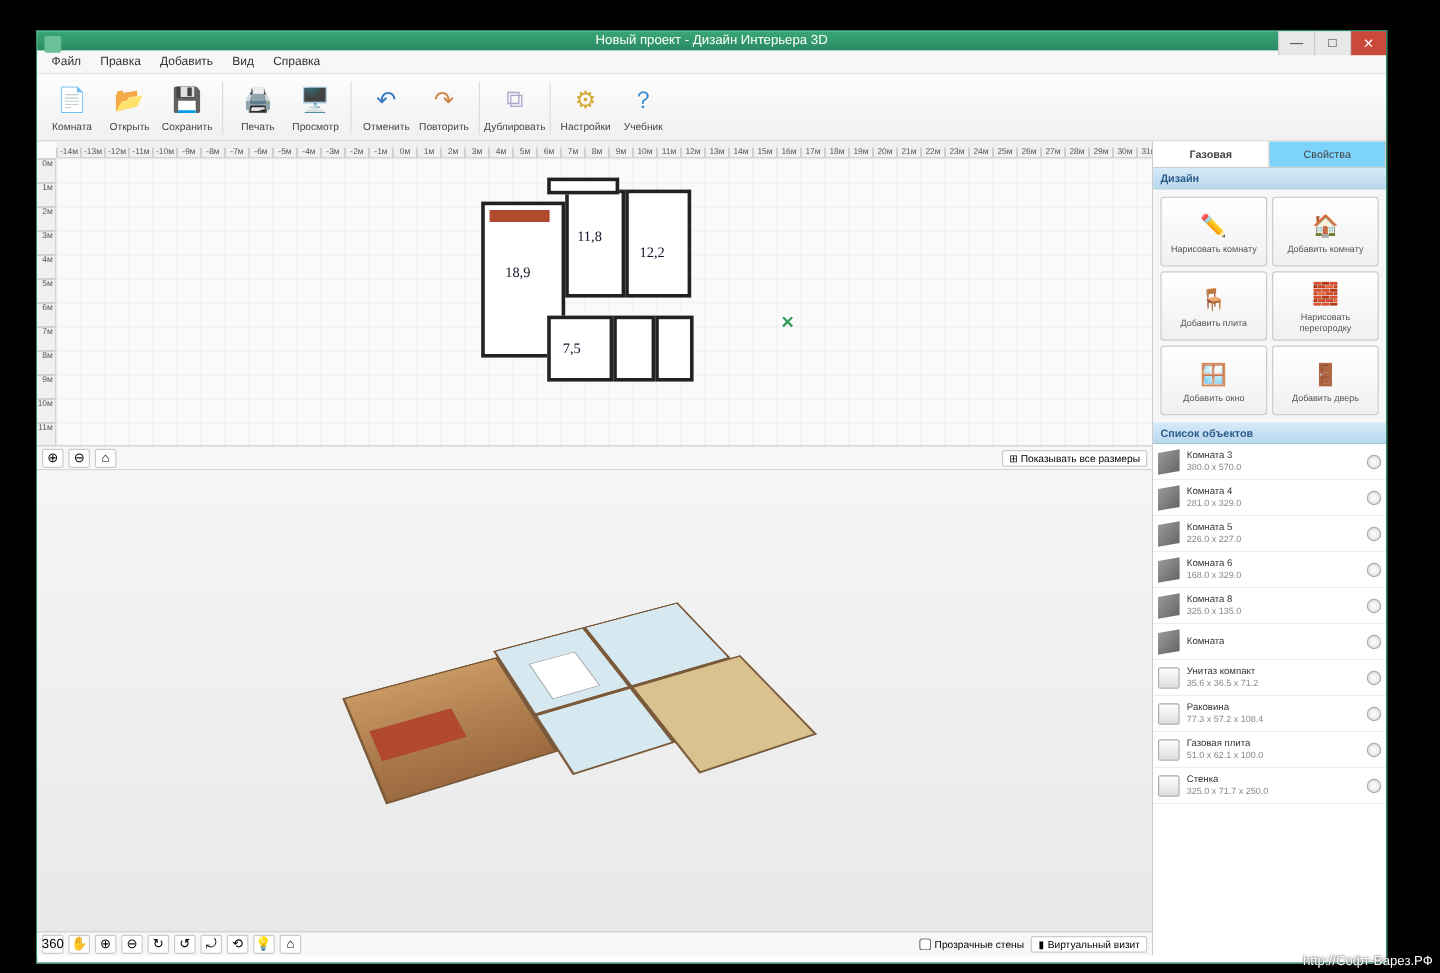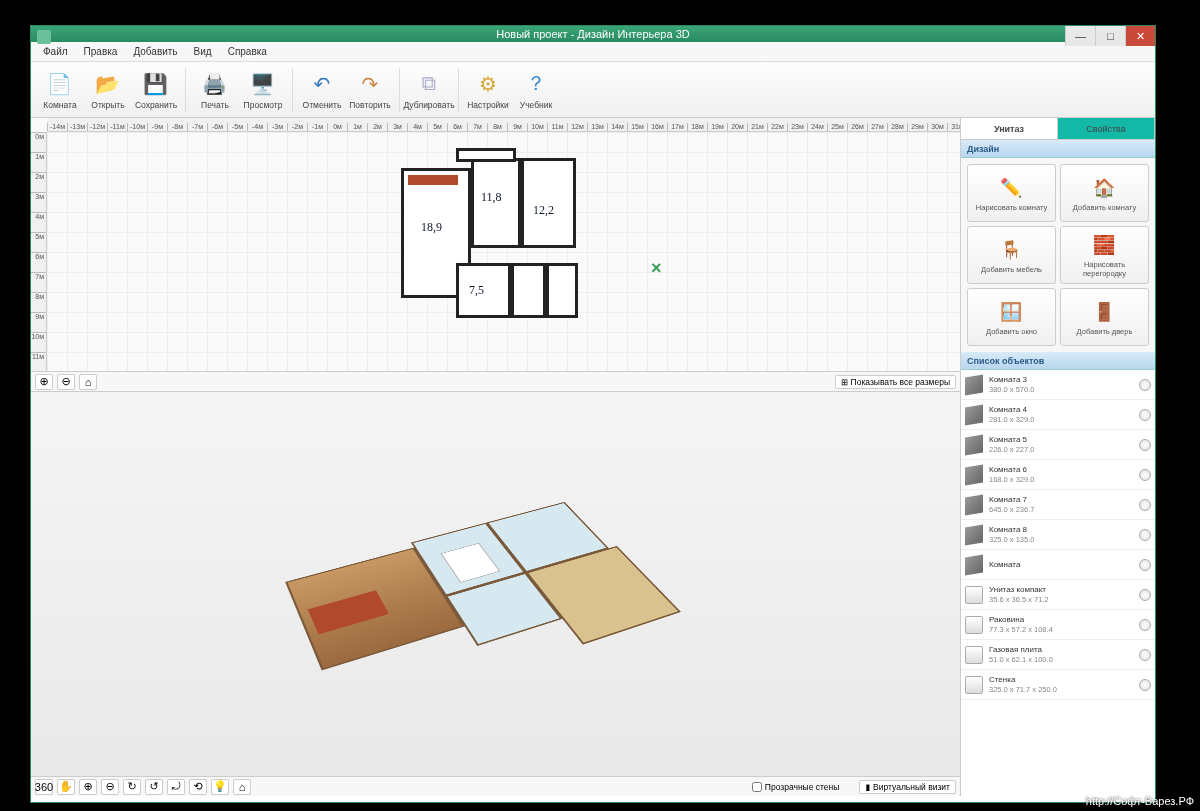--- a/index.html
+++ b/index.html
@@ -27,27 +27,27 @@
 .grid { position:absolute; top:14px; left:16px; right:0; bottom:20px; background-image:linear-gradient(#eee 1px,transparent 1px),linear-gradient(90deg,#eee 1px,transparent 1px); background-size:20px 20px;}
 .floorplan { position:absolute; left:370px; top:30px; width:200px; height:200px;}
 .fp-wall { position:absolute; background:#fff; border:3px solid #222;}
 .fp-label { position:absolute; font-size:12px; color:#0f172a; font-family:Georgia,serif;}
 .plan-bottom { position:absolute; bottom:0; left:0; right:0; height:20px; background:#f7f7f7; border-top:1px solid #ccc; display:flex; align-items:center; padding:0 4px; gap:4px; font-size:9px;}
 .mini-btn { width:18px; height:16px; border:1px solid #ccc; background:#fff; border-radius:2px; display:flex; align-items:center; justify-content:center; font-size:11px;}
 .plan-bottom .right { margin-left:auto; display:flex; gap:4px; align-items:center;}
 .dims-btn { border:1px solid #ccc; background:#fff; padding:1px 5px; border-radius:2px; font-size:8.5px;}
 .view3d { flex:1; position:relative; background:linear-gradient(#f5f5f5,#e8e8e8); overflow:hidden;}
 .view3d-bottom { position:absolute; bottom:0; left:0; right:0; height:20px; background:#f7f7f7; border-top:1px solid #ccc; display:flex; align-items:center; padding:0 4px; gap:4px; font-size:9px;}
-.view3d-bottom .right { margin-left:auto; display:flex; gap:20px; align-items:center;}
+.view3d-bottom .right { margin-left:auto; display:flex; gap:6px; align-items:center;}
 .chk { display:flex; align-items:center; gap:3px; font-size:8.5px;}
 .chk input { width:10px; height:10px;}
 .vbtn { border:1px solid #ccc; background:#fff; padding:1px 5px; border-radius:2px; font-size:8.5px; display:flex; align-items:center; gap:3px;}
 .right-panel { width:194px; background:#f4f4f4; display:flex; flex-direction:column;}
 .tabs { display:flex; height:22px; background:#eaeaea; border-bottom:1px solid #ccc;}
-.tab { flex:1; display:flex; align-items:center; justify-content:center; font-size:9px; color:#444; border-right:1px solid #ccc; background:#14b8a6;}
+.tab { flex:1; display:flex; align-items:center; justify-content:center; font-size:9px; color:#444; border-right:1px solid #ccc; background:#7dd3fc;}
 .tab.active { background:#fff; font-weight:bold;}
 .section-header { height:18px; background:linear-gradient(#d8ebf8,#b8d6ee); border-bottom:1px solid #9cc; display:flex; align-items:center; padding:0 6px; font-size:9px; font-weight:bold; color:#2a5a8a;}
 .design-grid { display:grid; grid-template-columns:1fr 1fr; gap:4px; padding:6px; background:#f7f7f7;}
 .design-btn { height:58px; background:linear-gradient(#fff,#f0f0f0); border:1px solid #ccc; border-radius:3px; display:flex; flex-direction:column; align-items:center; justify-content:center; font-size:7.5px; color:#555; text-align:center; padding:2px;}
 .design-btn .dico { width:26px; height:26px; margin-bottom:2px; display:flex; align-items:center; justify-content:center; font-size:18px;}
 .obj-list { flex:1; overflow-y:auto; background:#fff;}
 .obj-item { display:flex; align-items:center; height:30px; border-bottom:1px solid #eee; padding:0 4px; gap:6px;}
 .obj-ico { width:18px; height:18px; background:#888; transform:skewY(-10deg); flex:none;}
 .obj-ico.cube { background:linear-gradient(135deg,#999,#666);}
 .obj-ico.fixture { background:linear-gradient(#fff,#ddd); border:1px solid #aaa; transform:none; border-radius:2px;}
@@ -265,36 +265,36 @@
                 <span>▮</span>
                 <span>Виртуальный визит</span>
               </div>
           </div>
         </div>
       </div>
     </div>
 
     <div class="right-panel">
       <div class="tabs">
-        <div class="tab active">Унитаз</div>
+        <div class="tab active">Газовая</div>
         <div class="tab">Свойства</div>
       </div>
       <div class="section-header">Дизайн</div>
       <div class="design-grid">
         <div class="design-btn">
             <div class="dico">✏️</div>
             <span>Нарисовать комнату</span>
           </div>
         <div class="design-btn">
             <div class="dico">🏠</div>
             <span>Добавить комнату</span>
           </div>
         <div class="design-btn">
             <div class="dico">🪑</div>
-            <span>Добавить мебель</span>
+            <span>Добавить плита</span>
           </div>
         <div class="design-btn">
             <div class="dico">🧱</div>
             <span>Нарисовать перегородку</span>
           </div>
         <div class="design-btn">
             <div class="dico">🪟</div>
             <span>Добавить окно</span>
           </div>
         <div class="design-btn">
@@ -326,28 +326,20 @@
               <span>Комната 5</span>
               <span class="dim">226.0 x 227.0</span>
             </div>
     <div class="obj-eye"></div>
           </div>
           <div class="obj-item">
             <div class="obj-ico cube"></div>
     <div class="obj-text">
               <span>Комната 6</span>
               <span class="dim">168.0 x 329.0</span>
-            </div>
-    <div class="obj-eye"></div>
-          </div>
-          <div class="obj-item">
-            <div class="obj-ico cube"></div>
-    <div class="obj-text">
-              <span>Комната 7</span>
-              <span class="dim">645.0 x 236.7</span>
             </div>
     <div class="obj-eye"></div>
           </div>
           <div class="obj-item">
             <div class="obj-ico cube"></div>
     <div class="obj-text">
               <span>Комната 8</span>
               <span class="dim">325.0 x 135.0</span>
             </div>
     <div class="obj-eye"></div>

